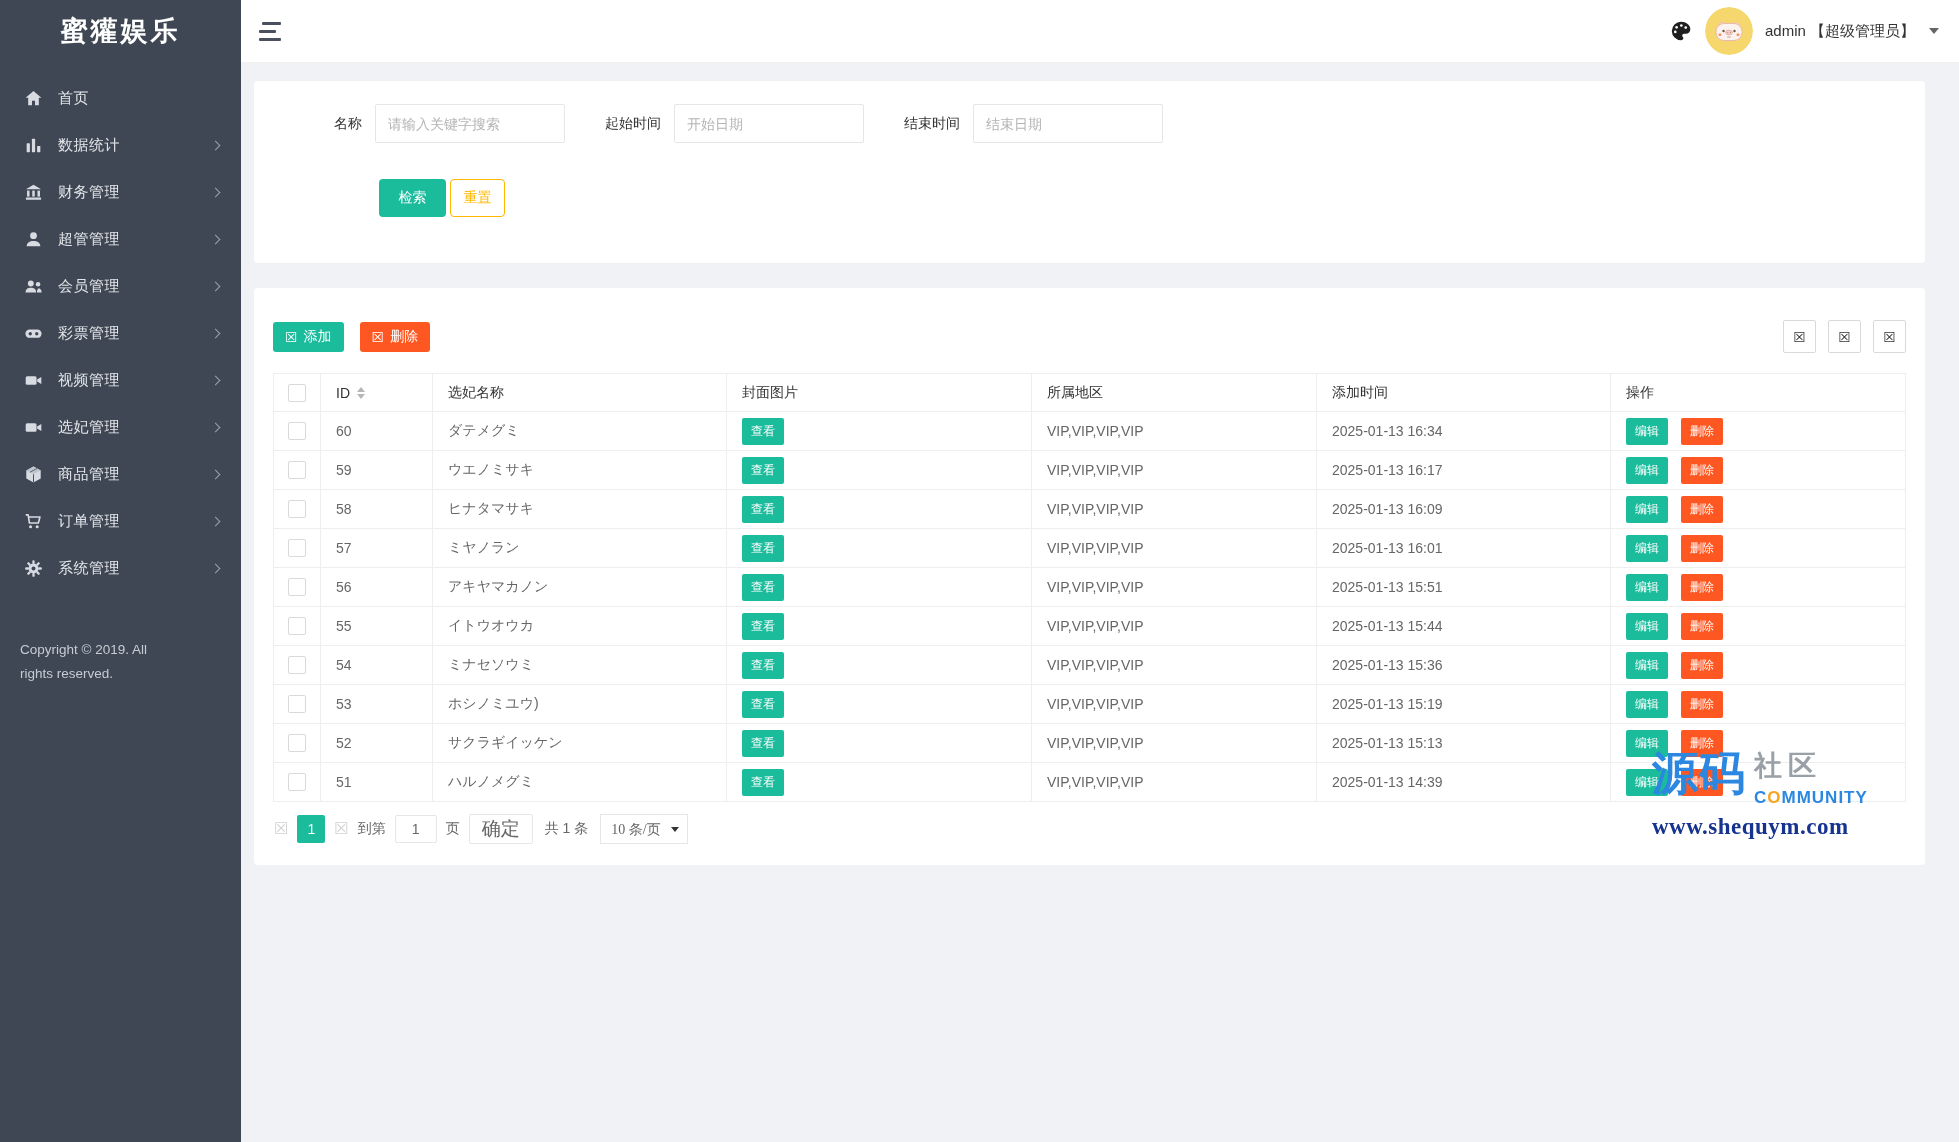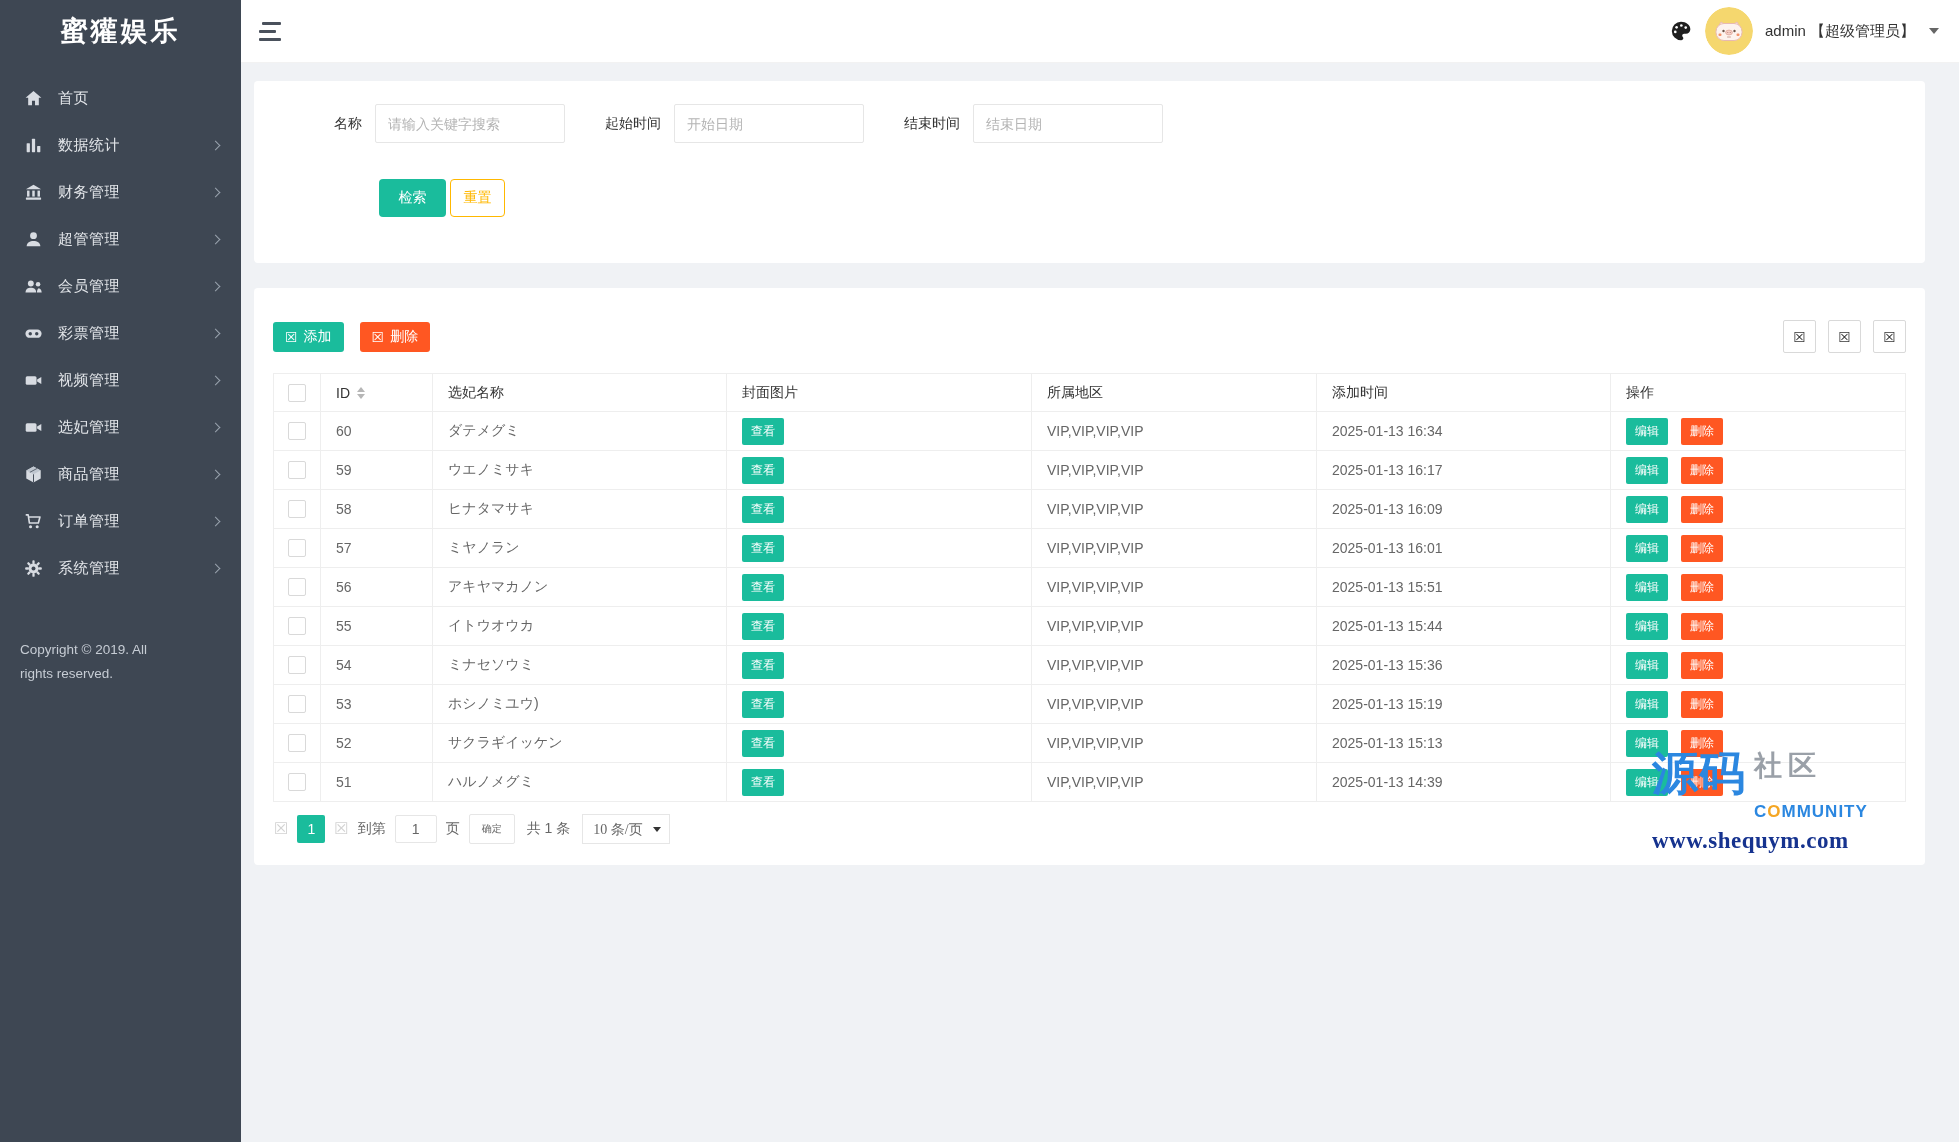--- a/index.html
+++ b/index.html
@@ -97,38 +97,38 @@
   .btn-rowdel { background:#ff5722; color:#fff; font-size:12px; padding:5px 9px; border-radius:2px; }
 
   .pagination { display:flex; align-items:center; margin-top:12px; padding-left:1px; gap:9px;
                 color:#666; }
   .page-nav { color:#d2d2d2; font-size:16px; cursor:pointer; }
   .page-current { width:28px; height:28px; background:#1abc9c; color:#fff; border-radius:2px;
                   display:flex; align-items:center; justify-content:center; font-size:14px; }
   .goto-input { width:42px; height:28px; border:1px solid #e6e6e6; border-radius:2px;
                 text-align:center; font-size:14px; color:#666; outline:none; font-family:inherit; }
   .btn-confirm { background:#fff; border:1px solid #e6e6e6; border-radius:2px; height:30px;
-                 padding:0 12px; font-size:10px; color:#666; }
+                 padding:0 12px; font-size:19px; color:#666; }
   .total-text { font-size:14px; color:#666; margin-left:3px; }
   .select-wrap { position:relative; margin-left:3px; }
   .page-size-select { appearance:none; -webkit-appearance:none; height:30px; border:1px solid #e6e6e6;
                  border-radius:0; background:#fff; color:#666; font-size:14px;
                  padding:0 26px 0 10px; font-family:Liberation Serif, serif; cursor:pointer; outline:none; }
   .select-caret { position:absolute; right:9px; top:13px; width:0; height:0; pointer-events:none;
                  border-left:4px solid transparent; border-right:4px solid transparent;
                  border-top:5px solid #333; }
 
   
   .watermark { position:absolute; left:1398px; top:462px; pointer-events:none; z-index:5;
                line-height:1; }
   .wm-top { display:flex; align-items:flex-start; }
   .wm-main { font-size:46px; font-weight:bold; color:#2b87e0; letter-spacing:1px; }
   .wm-col { margin-left:8px; padding-top:2px; }
   .wm-sub { font-size:28px; font-weight:bold; color:#9aa0a8; letter-spacing:6px; }
-  .wm-en { font-size:17px; font-weight:bold; color:#2b87e0; letter-spacing:1px; margin-top:23px; }
+  .wm-en { font-size:17px; font-weight:bold; color:#2b87e0; letter-spacing:1px; margin-top:9px; }
   .wm-en .o { color:#f5a623; }
   .wm-url { font-family:"Liberation Serif","DejaVu Serif",serif; font-weight:bold;
             font-size:23px; color:#16338f; margin-top:9px; letter-spacing:.5px; }
 </style>
 </head>
 <body>
 
 <div class="app">
 
   <aside class="sidebar">

